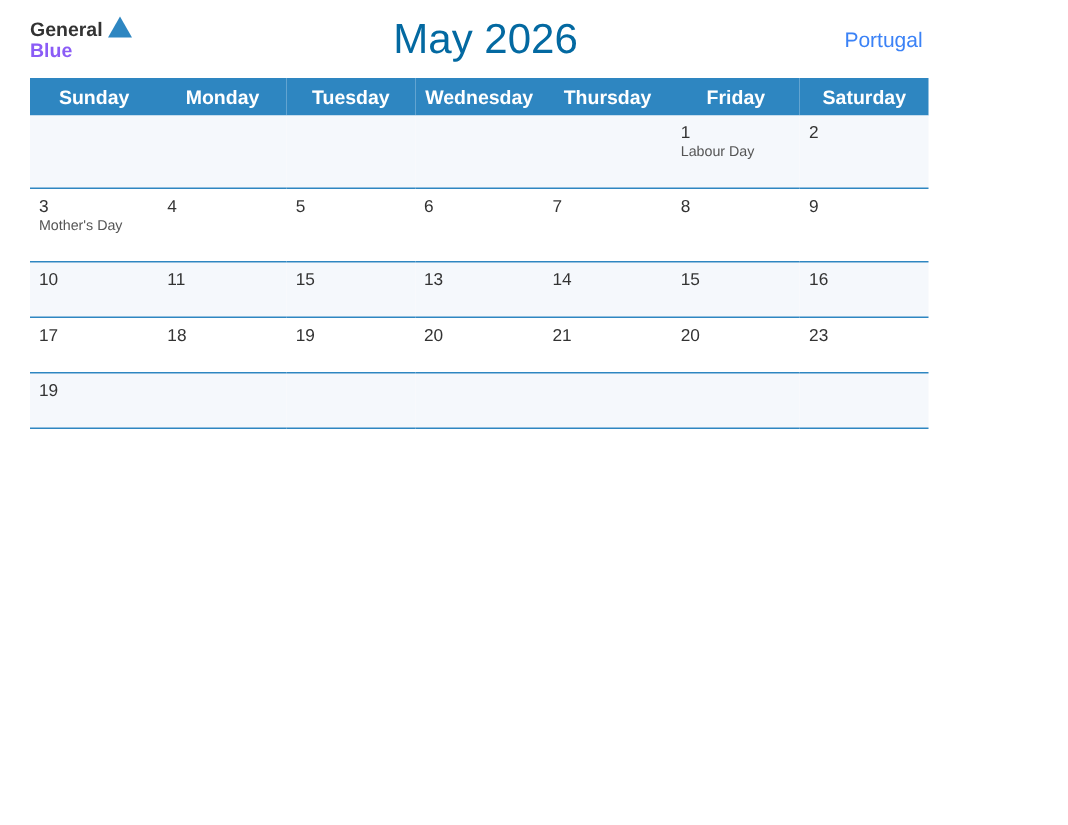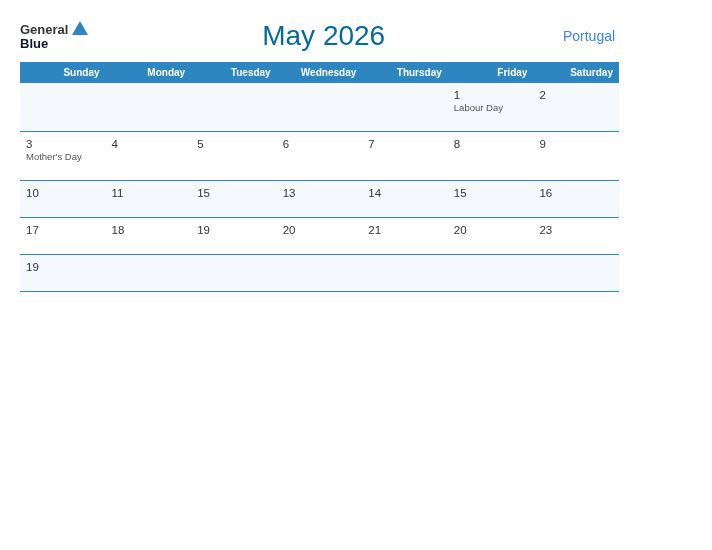--- a/index.html
+++ b/index.html
@@ -7,21 +7,21 @@
       font-family: Arial, sans-serif;
       background: #fff;
       width: 712px;
       height: 550px;
       overflow: hidden;
     }
     .page {
       width: 639px;
       height: 550px;
       background: #fff;
-      padding: 20px 20px 10px 20px;
+      padding: 10px 20px 10px 20px;
       position: relative;
     }
     
     .header {
       display: flex;
       align-items: center;
       justify-content: space-between;
       margin-bottom: 10px;
     }
     .logo {
@@ -31,21 +31,21 @@
     }
     .logo-general {
       font-size: 13px;
       font-weight: bold;
       color: #333;
       line-height: 1.1;
     }
     .logo-blue {
       font-size: 13px;
       font-weight: bold;
-      color: #0f172a;
+      color: #8b5cf6;
       line-height: 1.1;
     }
     .logo-triangle {
       width: 0;
       height: 0;
       border-left: 8px solid transparent;
       border-right: 8px solid transparent;
       border-bottom: 14px solid #2E86C1;
       margin-left: 2px;
       margin-bottom: 2px;
@@ -76,24 +76,24 @@
     
     .calendar {
       width: 100%;
       border-collapse: collapse;
     }
     .calendar thead tr {
       background-color: #2E86C1;
     }
     .calendar thead th {
       color: #fff;
-      font-size: 10px;
+      font-size: 13px;
       font-weight: 600;
       padding: 5px 6px;
-      text-align: right;
+      text-align: center;
       border: none;
       width: calc(100% / 7);
     }
     .calendar tbody tr {
       border-bottom: 1.5px solid #2E86C1;
     }
     .calendar tbody tr:last-child {
       border-bottom: 1.5px solid #2E86C1;
     }
     .calendar tbody td {

